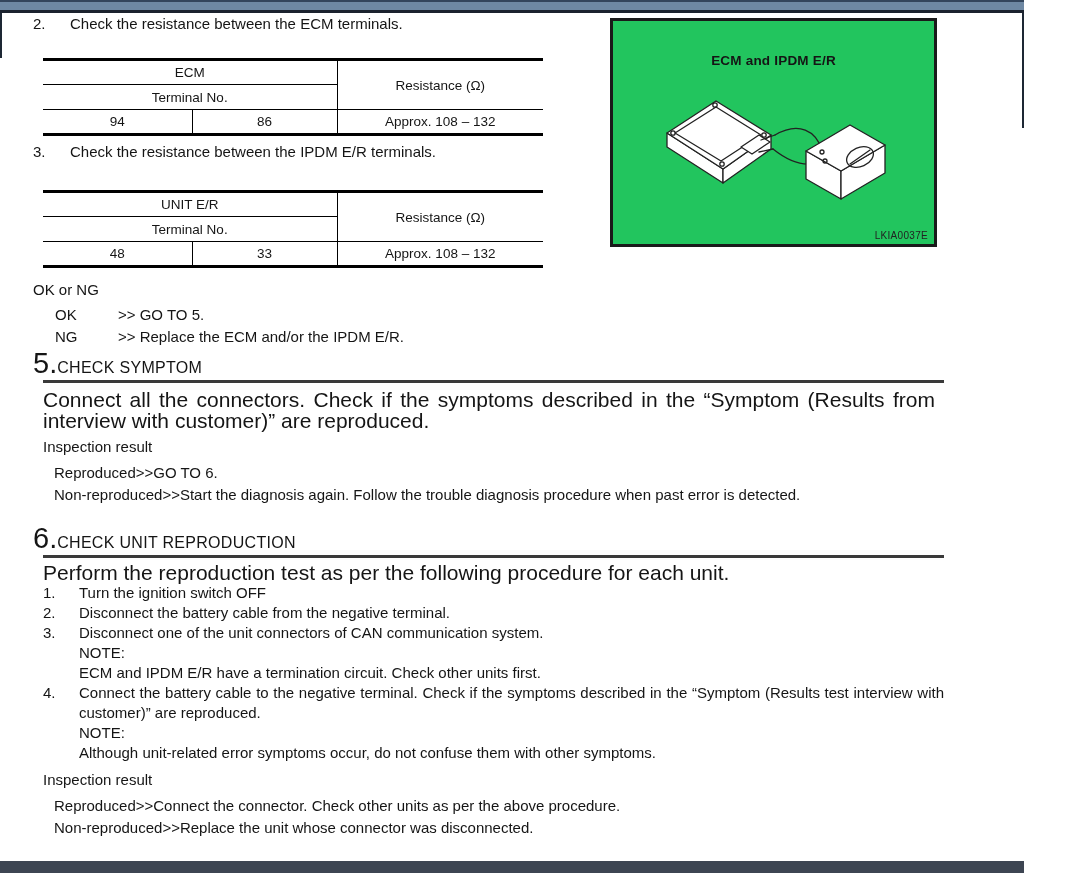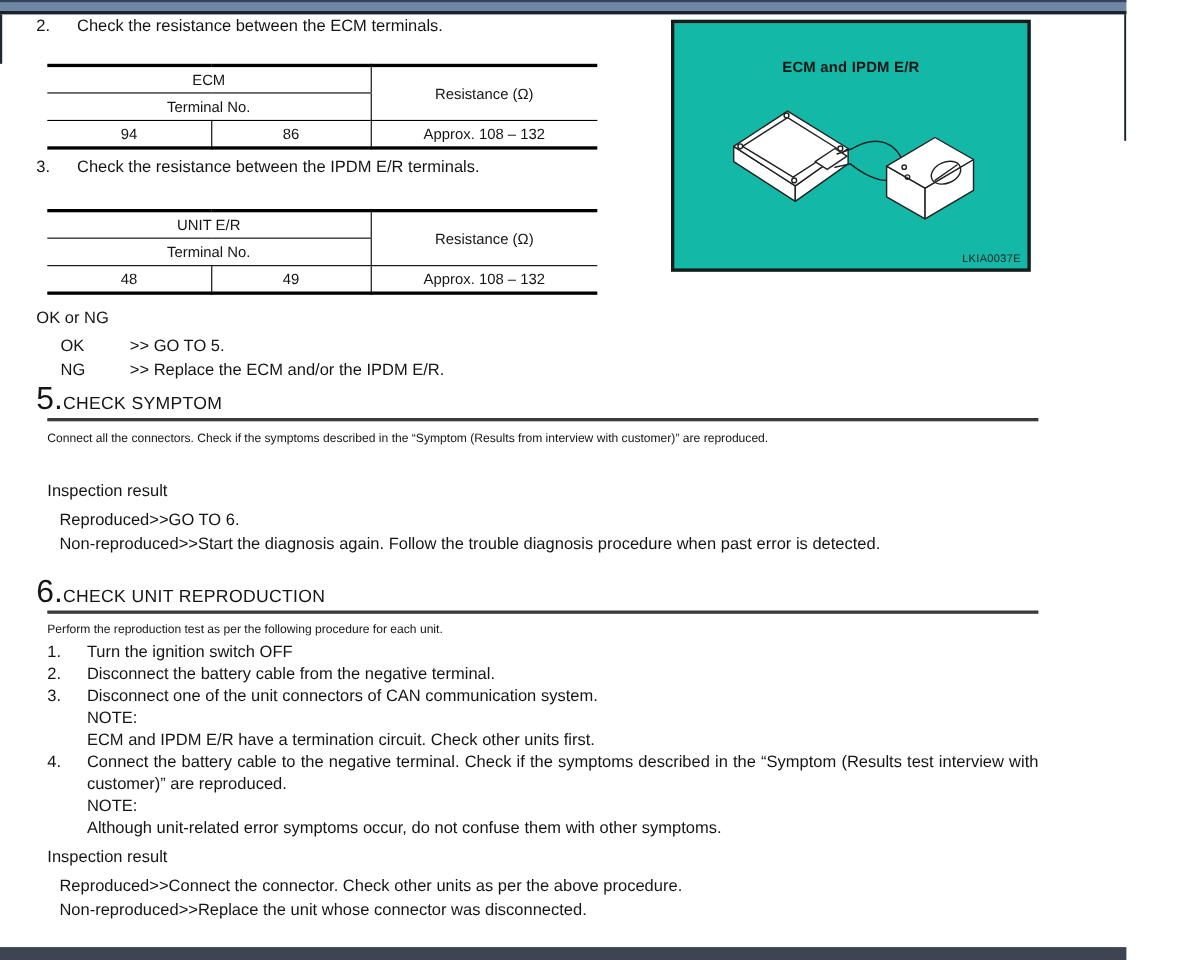--- a/index.html
+++ b/index.html
@@ -27,21 +27,21 @@
   .abs { position:absolute; }
   .step { left:33px; font-size:15px; line-height:20px; white-space:nowrap; }
   .step-num { display:inline-block; width:37px; }
   .ulabel { font-size:15px; line-height:20px; white-space:nowrap; }
   .okng-row { left:55px; font-size:15px; line-height:20px; display:flex; white-space:nowrap; }
   .okng-key { display:inline-block; width:63px; }
   .sec-head { left:33px; display:flex; align-items:baseline; white-space:nowrap; }
   .sec-num { font-size:29px; line-height:30px; }
   .sec-title { font-size:16px; letter-spacing:0.3px; }
   .hrule { left:43px; width:901px; height:3px; background:#3a3a3a; }
-  .para { left:43px; width:892px; font-size:11px; line-height:21px; text-align:justify; }
+  .para { left:43px; width:892px; font-size:21px; line-height:21px; text-align:justify; }
   .results { left:54px; width:881px; font-size:15px; line-height:21.5px; }
   .hang { padding-left:89px; text-indent:-89px; text-align:justify; }
   .olist { left:43px; width:901px; font-size:15px; line-height:20px; }
   .oitem { position:relative; padding-left:36px; }
   .onum { position:absolute; left:0; top:0; }
   .jtext { text-align:justify; }
   
   .spec {
     position:absolute; left:43px; width:500px; border-collapse:collapse;
     border-top:3px solid #000; border-bottom:3px solid #000;
@@ -49,21 +49,21 @@
   }
   .spec td { padding:0; height:25px; vertical-align:middle; }
   .spec .grp { border-bottom:1px solid #000; }
   .spec .sub { border-bottom:1px solid #000; }
   .spec .res { border-left:1.5px solid #000; border-bottom:1px solid #000; }
   .spec .ta  { border-right:1px solid #000; }
   .spec .tb  { border-right:1.5px solid #000; }
   
   .figure {
     position:absolute; left:610px; top:18px; width:327px; height:229px;
-    border:3px solid #1a1a1a; background:#14b8a6;
+    border:3px solid #1a1a1a; background:#22c55e;
   }
   .fig-title {
     position:absolute; left:0; top:32px; width:100%; text-align:center;
     font-size:13.5px; font-weight:bold; letter-spacing:0.2px;
   }
   .fig-code {
     position:absolute; right:6px; bottom:3px; font-size:10px; letter-spacing:0.3px; color:#222;
   }
   .fig-svg { position:absolute; left:0; top:52px; }
 </style>
@@ -115,21 +115,21 @@
     <tbody>
         <tr>
       <td colspan="2" class="grp">UNIT E/R</td>
       <td rowspan="2" class="res">Resistance (Ω)</td>
     </tr>
     <tr>
       <td colspan="2" class="sub">Terminal No.</td>
     </tr>
     <tr>
       <td class="ta">48</td>
-      <td class="tb">49</td>
+      <td class="tb">33</td>
       <td>Approx. 108 – 132</td>
     </tr>
   </tbody>
     </table>
 
   <div class="figure">
     <div class="fig-title">ECM and IPDM E/R</div>
     <svg class="fig-svg" width="321" height="165" viewBox="0 0 321 165">
       <g stroke="#222" stroke-width="1.3" fill="none" stroke-linejoin="round" stroke-linecap="round">
 

